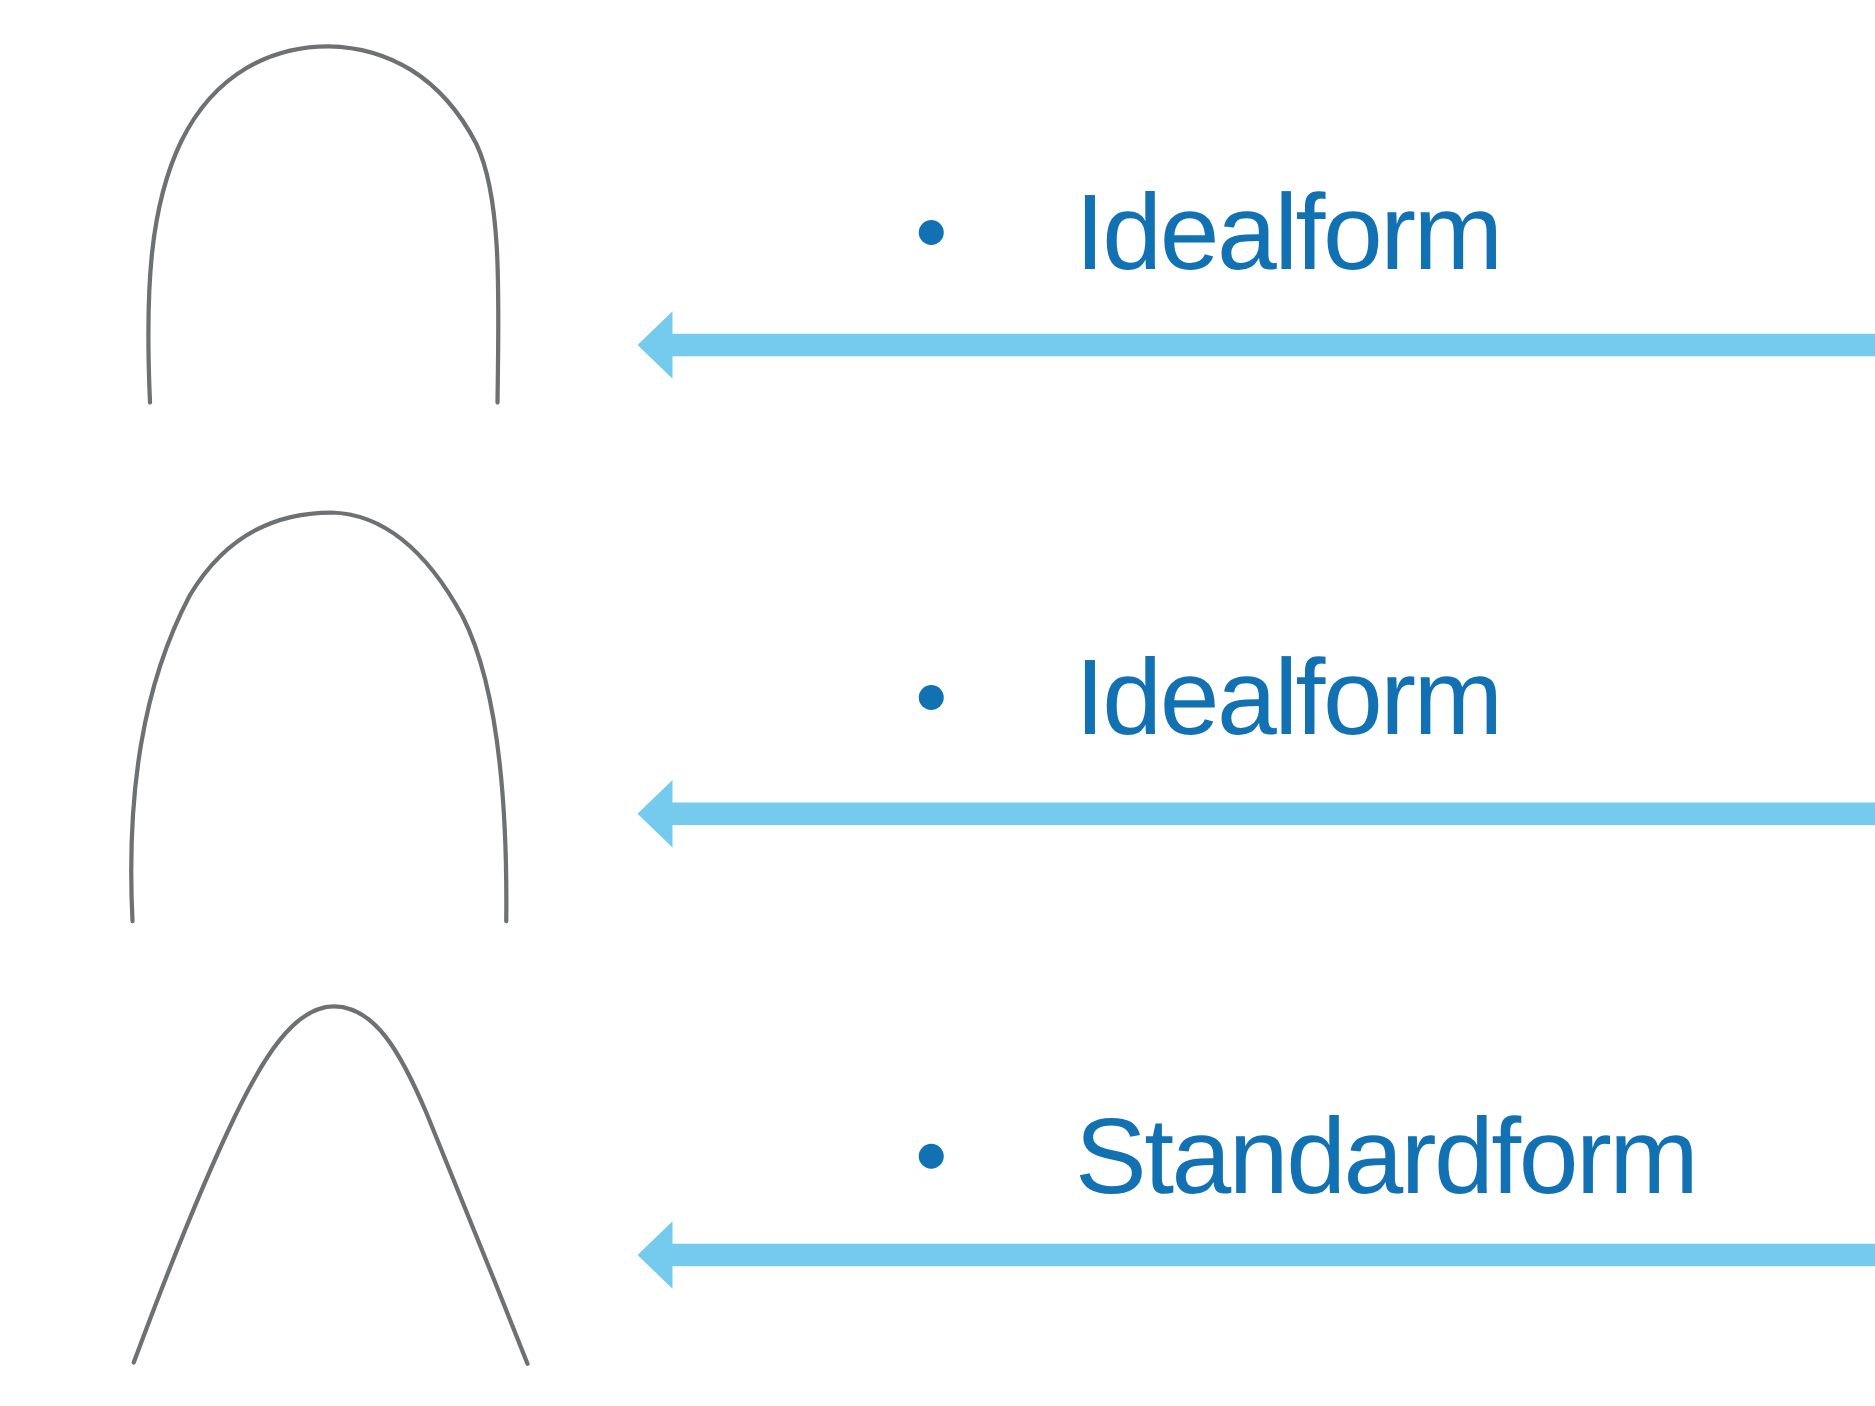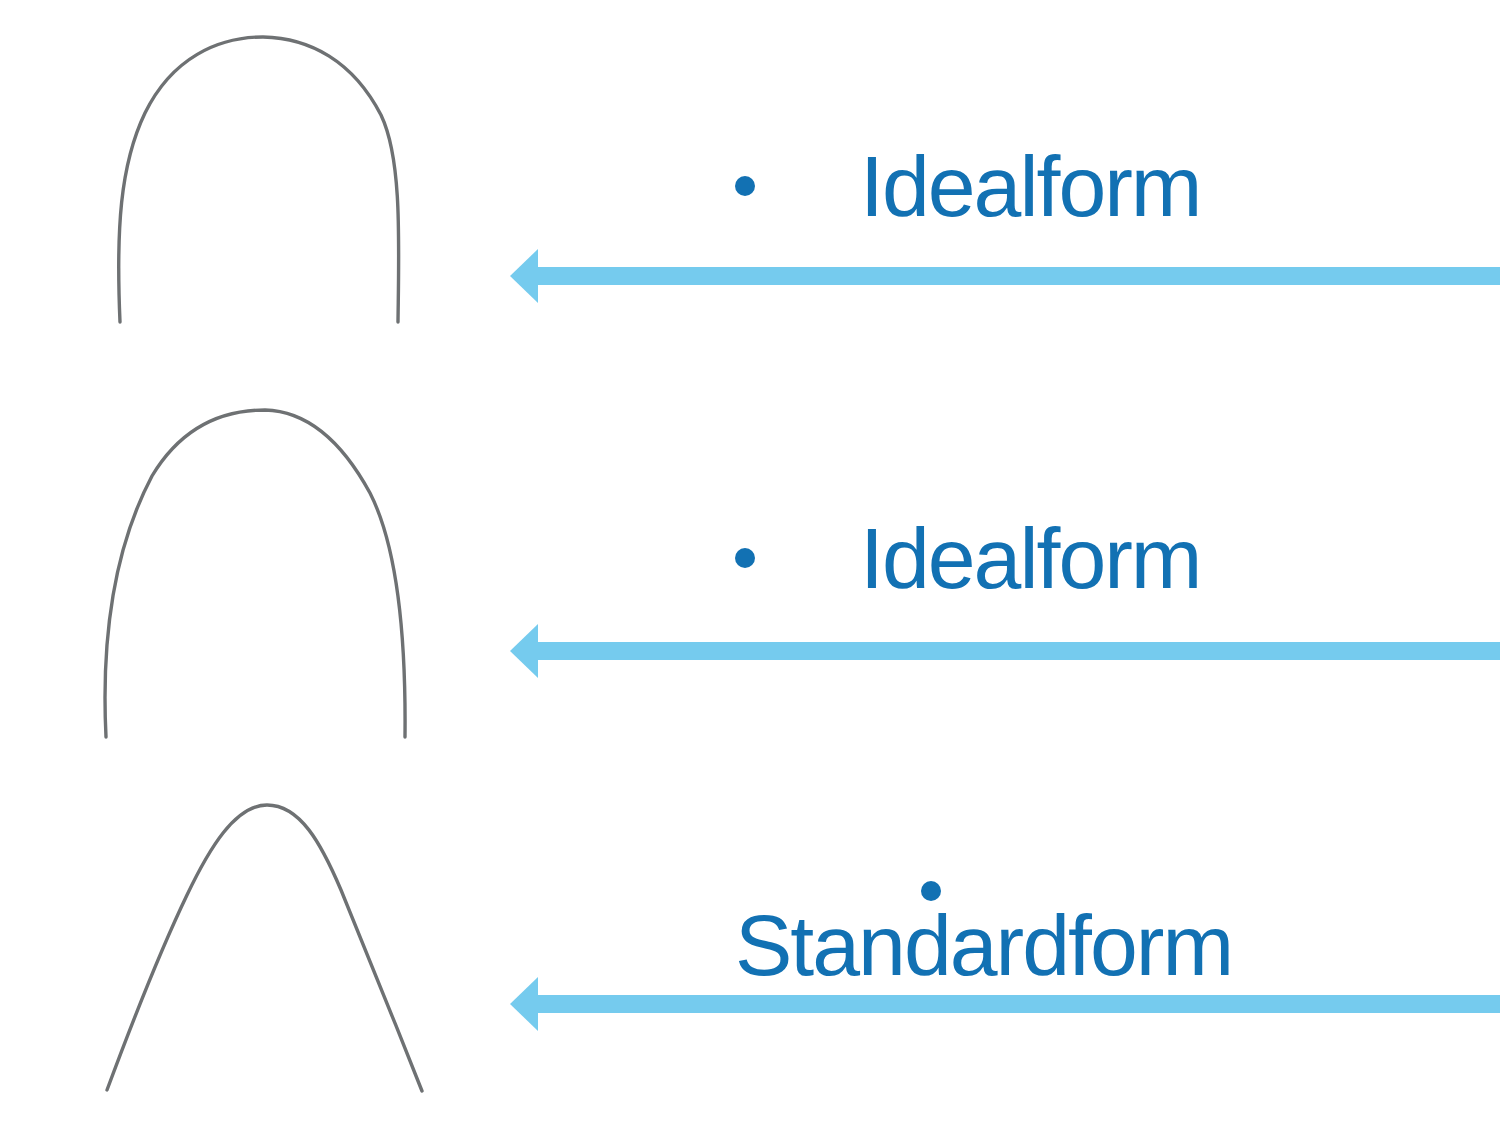--- a/index.html
+++ b/index.html
@@ -84,21 +84,21 @@
   <div class="label-row" style="left:735px; top:514px;">
     <span class="bullet"></span>
     <span class="label-text">Idealform</span>
   </div>
 
   <svg class="arrow" style="left:510px; top:623px;" viewBox="0 0 990 56">
     <polygon class="arrow-shape" points="0,28 28,1 28,55"></polygon>
     <rect class="arrow-shape" x="26" y="19" width="964" height="18"></rect>
   </svg>
 
-  <div class="label-row" style="left:735px; top:881px;flex-direction:column;">
+  <div class="label-row" style="left:735px; top:881px;">
     <span class="bullet"></span>
     <span class="label-text">Standardform</span>
   </div>
 
   <svg class="arrow" style="left:510px; top:976px;" viewBox="0 0 990 56">
     <polygon class="arrow-shape" points="0,28 28,1 28,55"></polygon>
     <rect class="arrow-shape" x="26" y="19" width="964" height="18"></rect>
   </svg>
 
 </div>

